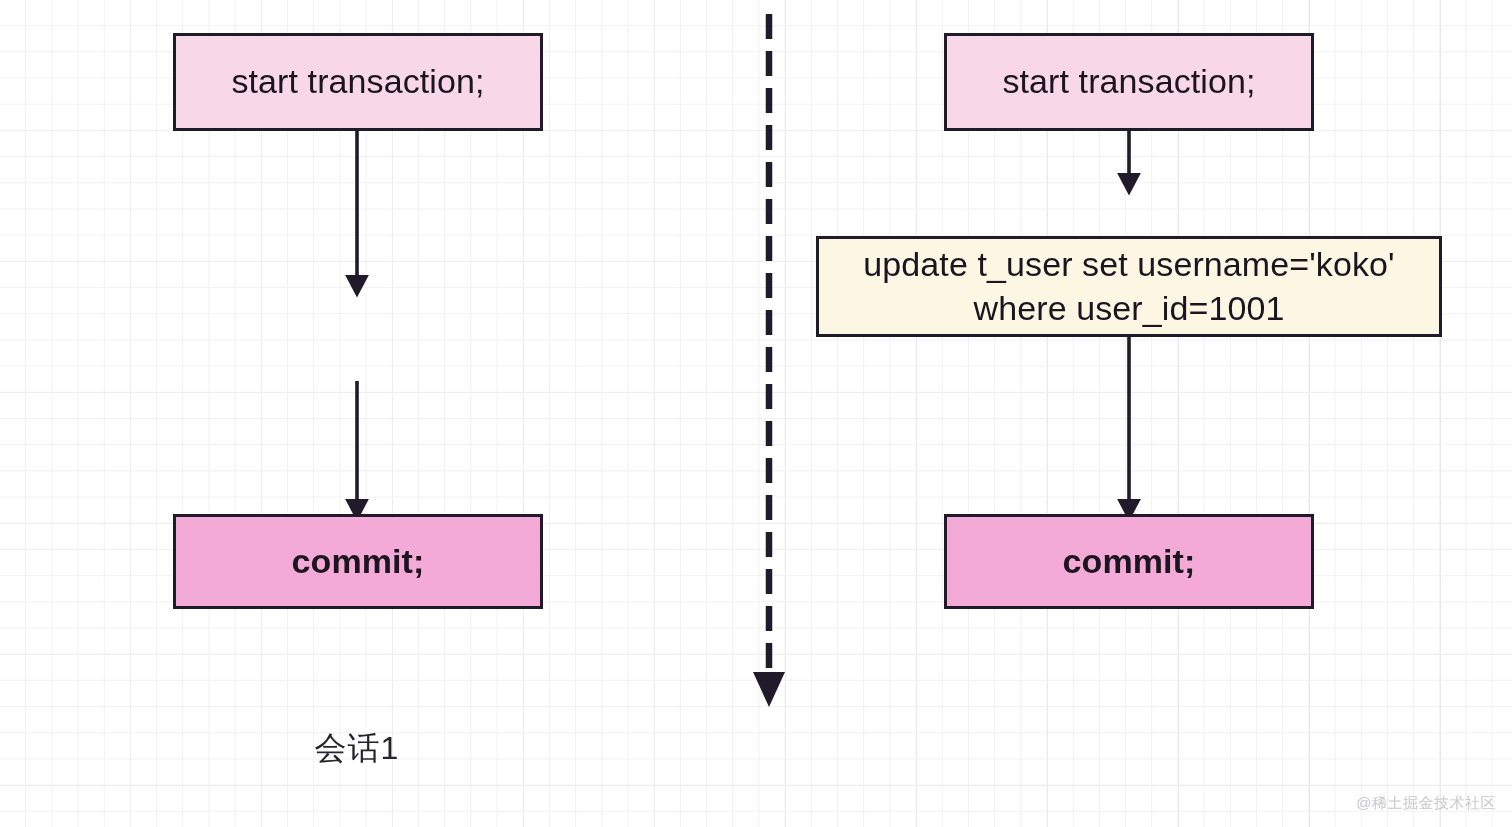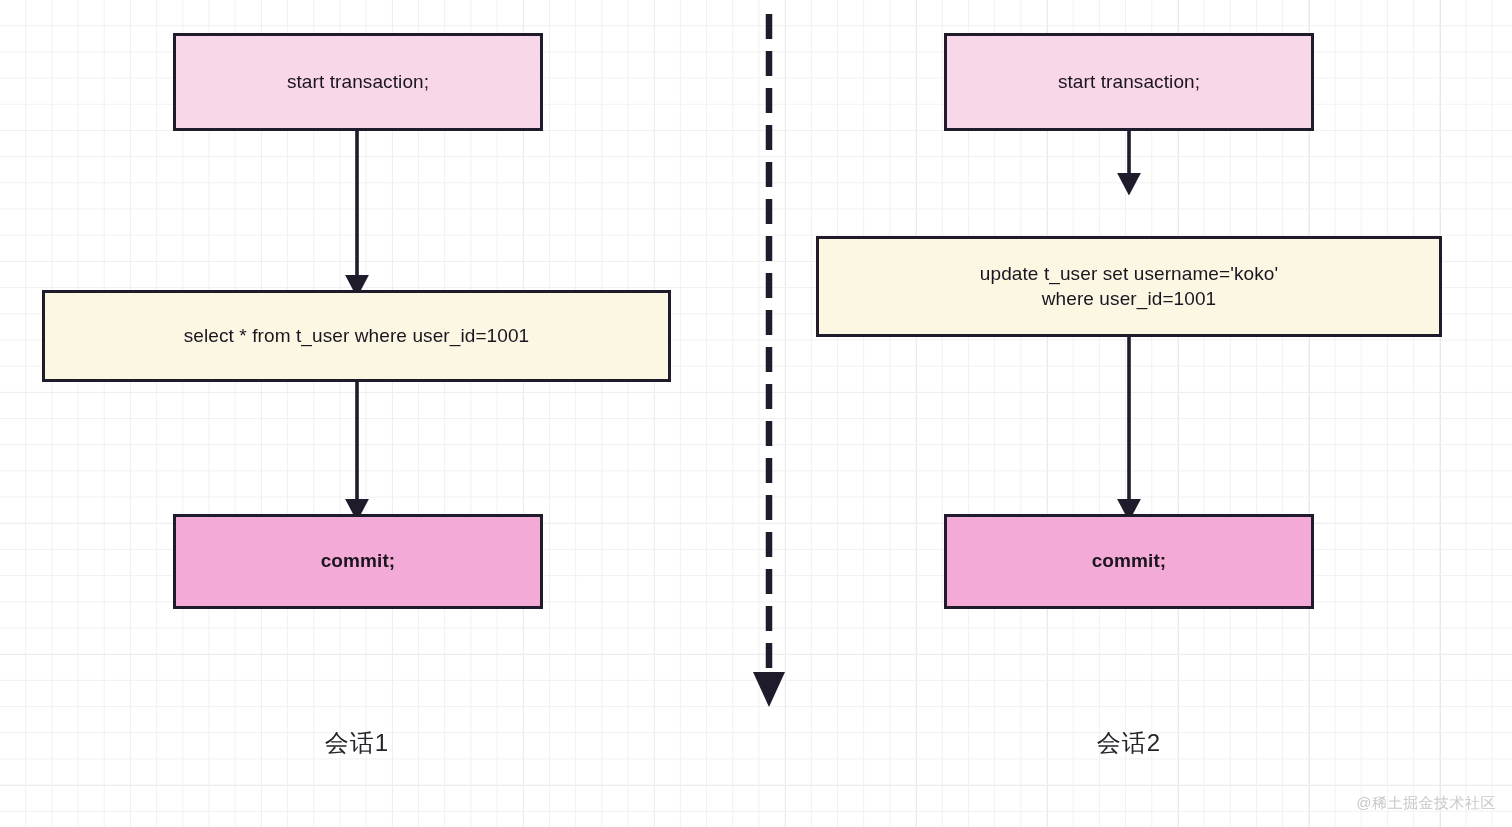--- a/index.html
+++ b/index.html
@@ -30,40 +30,40 @@
   }
   .node {
     position: absolute;
     box-sizing: border-box;
     border: 3px solid #1f1b2b;
     display: flex;
     align-items: center;
     justify-content: center;
     text-align: center;
     color: #1b1520;
-    font-size: 19px;
+    font-size: 34px;
     line-height: 1.28;
     letter-spacing: 0.1px;
     white-space: pre-line;
   }
   .node.pink-light { background: #f8d7e9; }
   .node.pink-strong { background: #f4aad6; }
   .node.cream { background: #fbf7e3; }
 
   .edge-svg {
     position: absolute;
     left: 0;
     top: 0;
     width: 1512px;
     height: 827px;
     pointer-events: none;
   }
   .lane-label {
     position: absolute;
-    font-size: 24px;
+    font-size: 32px;
     color: #24242a;
     text-align: center;
     letter-spacing: 1px;
   }
   .watermark {
     position: absolute;
     right: 16px;
     bottom: 14px;
     font-size: 15px;
     color: #c8c8cc;
@@ -93,30 +93,28 @@
     <line x1="1129" y1="131" x2="1129" y2="181" stroke="#1f1b2b" stroke-width="3.6" marker-end="url(#arrowhead)"></line>
 
     <line x1="1129" y1="289" x2="1129" y2="507" stroke="#1f1b2b" stroke-width="3.6" marker-end="url(#arrowhead)"></line>
 
     <line x1="769" y1="14" x2="769" y2="678" stroke="#1f1b2b" stroke-width="6.5" stroke-dasharray="25 12"></line>
     <path d="M753,672 L785,672 L769,707 z" fill="#1f1b2b"></path>
   </svg>
 
   <div class="node pink-light" style="left:173px; top:33px; width:370px; height:98px;">start transaction;</div>
 
-  <div class="node cream" style="left:42px; top:290px; width:629px; height:92px;">select * from t_user where user_id=1001</div>
 
   <div class="node pink-strong" style="left:173px; top:514px; width:370px; height:95px; font-weight:bold;">commit;</div>
 
   <div class="node pink-light" style="left:944px; top:33px; width:370px; height:98px;">start transaction;</div>
 
   <div class="node cream" style="left:816px; top:188px; width:626px; height:101px;margin-top:48px;">update t_user set username='koko'
 where user_id=1001</div>
 
   <div class="node pink-strong" style="left:944px; top:514px; width:370px; height:95px; font-weight:bold;">commit;</div>
 
   <div class="lane-label" style="left:257px; top:727px; width:200px;">会话1</div>
 
-  <div class="lane-label" style="left:1029px; top:727px; width:200px;">会话2</div>
 
   <div class="watermark">@稀土掘金技术社区</div>
 
 </div>
 
 </body></html>

